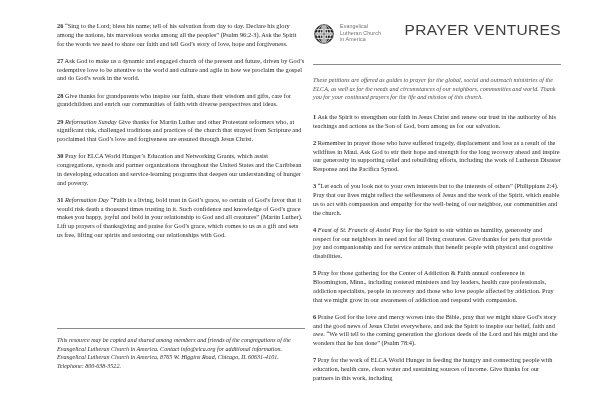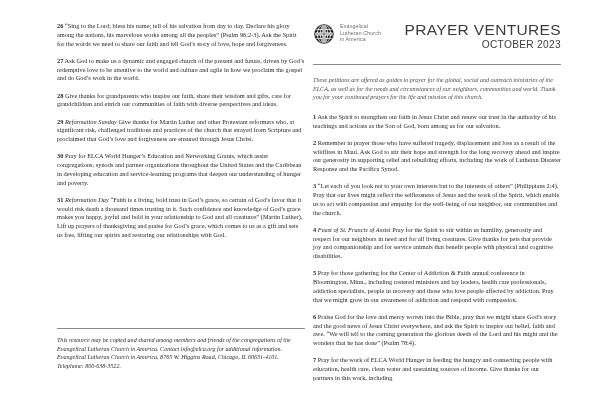--- a/index.html
+++ b/index.html
@@ -171,21 +171,20 @@
         </span>
         <span class="brand-words">
           <div>Evangelical</div>
           <div>Lutheran Church</div>
           <div>in America</div>
         </span>
       </div>
 
       <div class="title-block">
         <div class="doc-title">PRAYER VENTURES</div>
-        <div class="doc-date">OCTOBER 2023</div>
       </div>
     </div>
 
     <hr class="rule">
 
     <p class="intro">These petitions are offered as guides to prayer for the global, social and outreach ministries of the ELCA, as well as for the needs and circumstances of our neighbors, communities and world. Thank you for your continued prayers for the life and mission of this church.</p>
 
     <div class="entries" id="right-entries">
         <p class="entry"><span class="num">1</span> <span>Ask the Spirit to strengthen our faith in Jesus Christ and renew our trust in the authority of his teachings and actions as the Son of God, born among us for our salvation.</span></p>
         <p class="entry"><span class="num">2</span> <span>Remember in prayer those who have suffered tragedy, displacement and loss as a result of the wildfires in Maui. Ask God to stir their hope and strength for the long recovery ahead and inspire our generosity in supporting relief and rebuilding efforts, including the work of Lutheran Disaster Response and the Pacifica Synod.</span></p>

